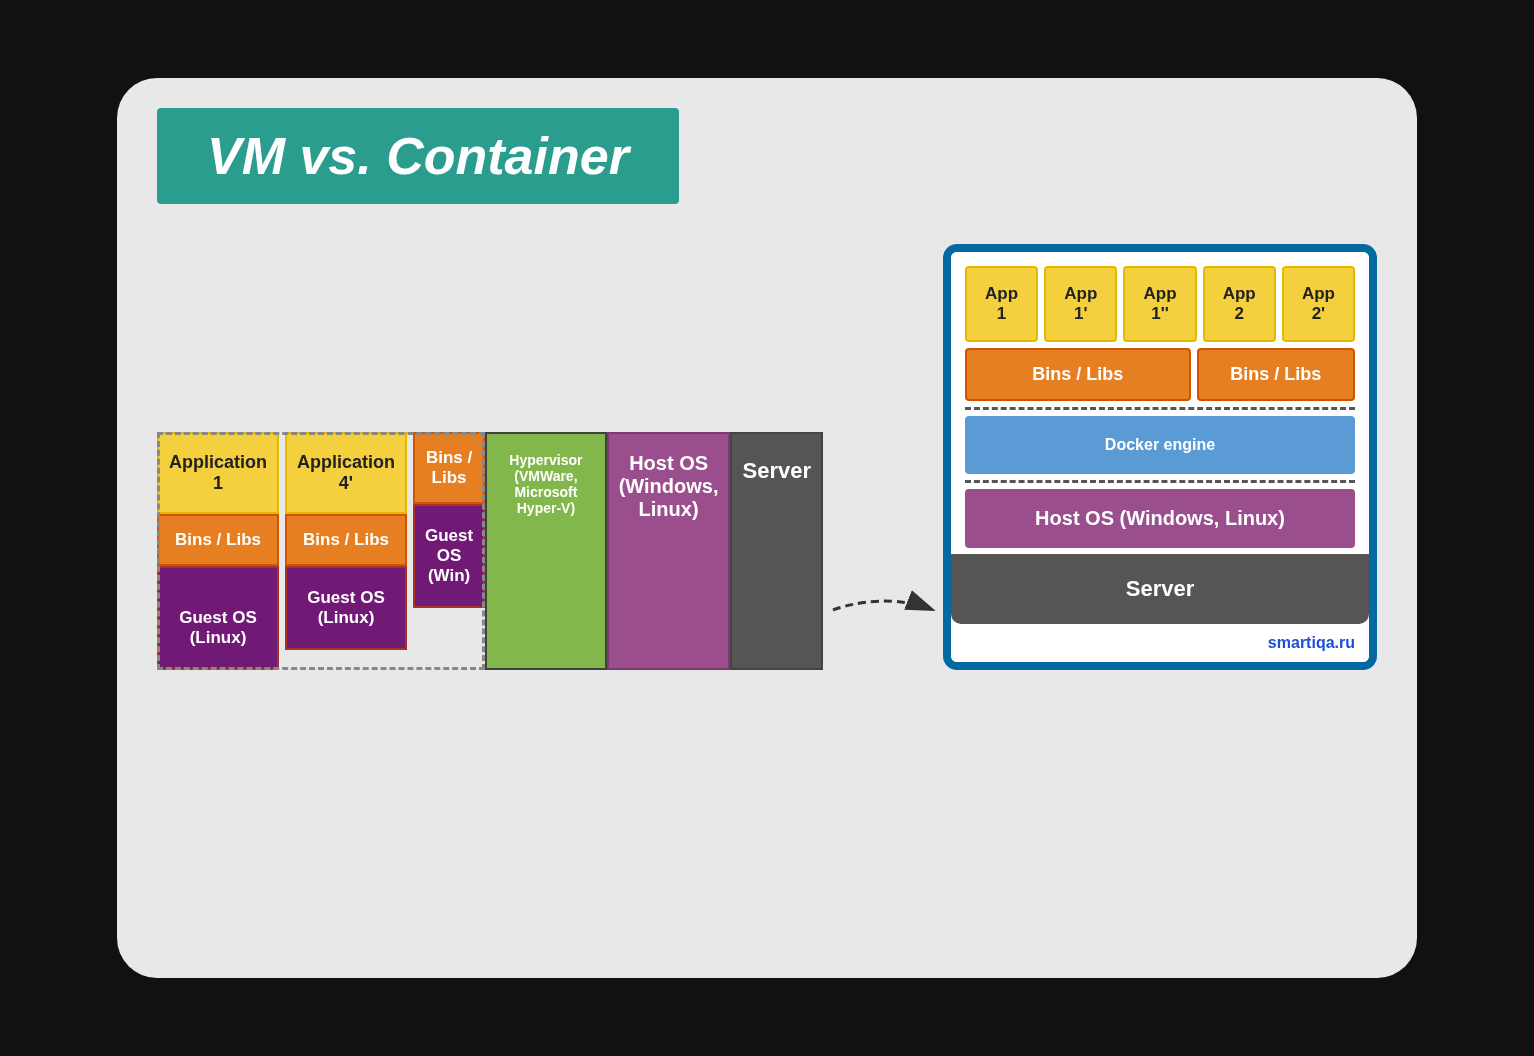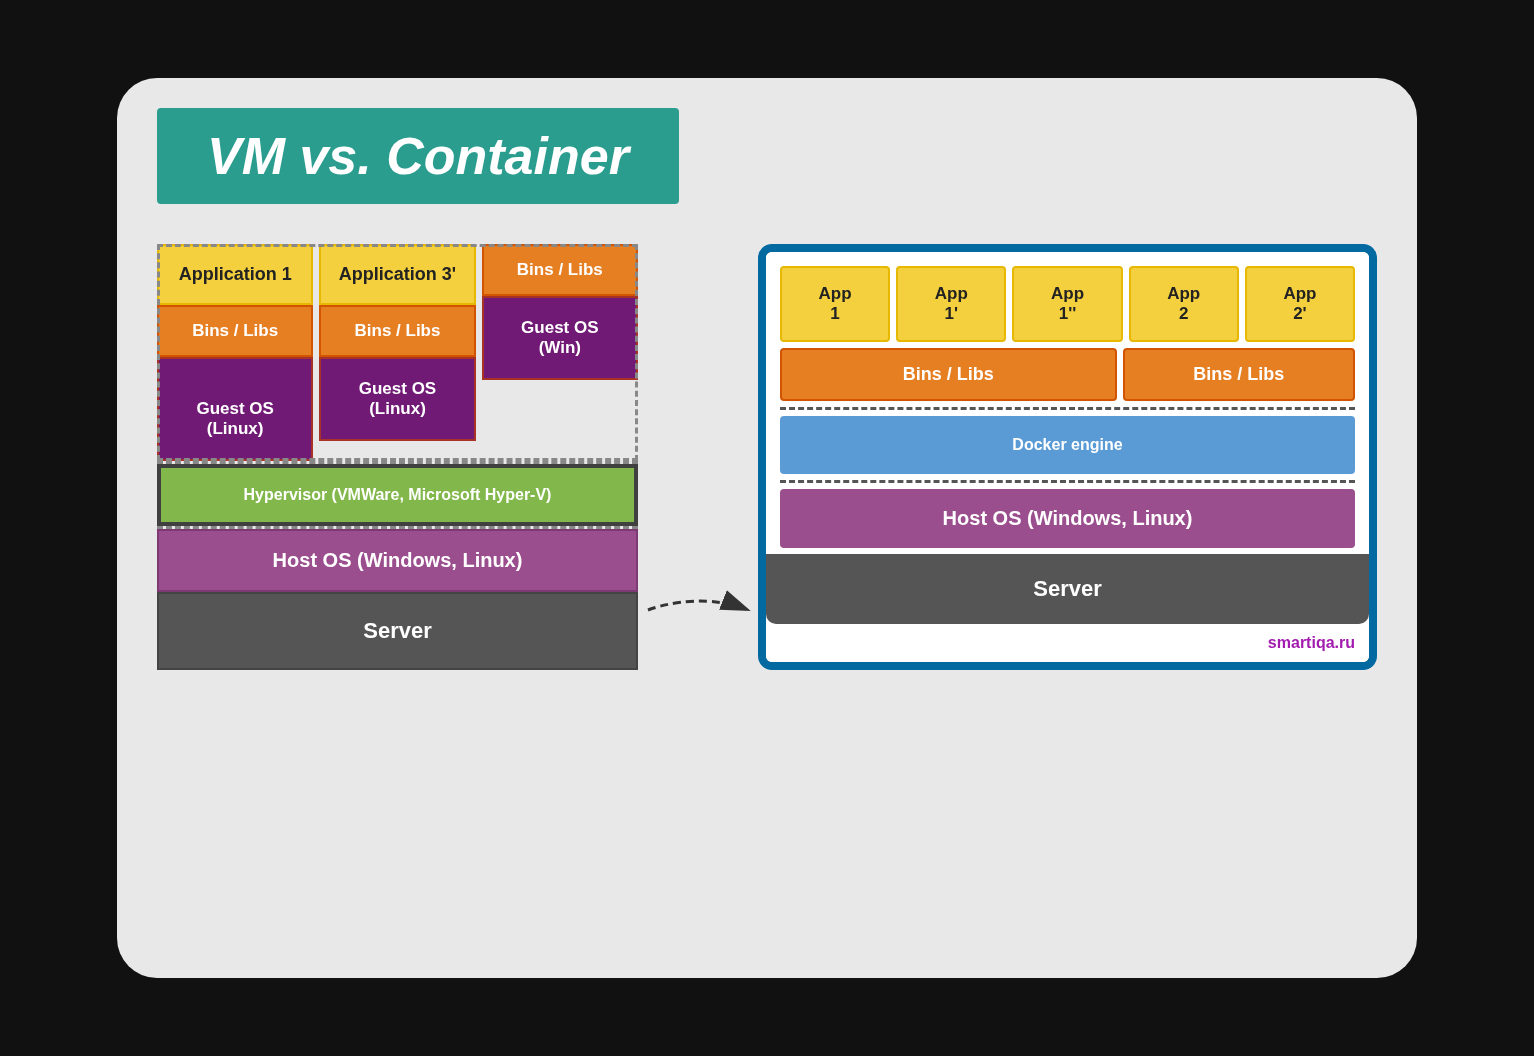--- a/index.html
+++ b/index.html
@@ -62,23 +62,23 @@
       font-size: 17px;
       color: white;
       border: 2px solid #a93226;
     }
 
     .hypervisor-box {
       background: #82b74b;
       padding: 18px 10px;
       text-align: center;
       font-weight: bold;
-      font-size: 16px;
-      color: white;
-      border: 4px solid #404040;
+      font-size: 14px;
+      color: white;
+      border: 2px solid #404040;
     }
 
     .host-os-box-vm {
       background: #9b4e8d;
       padding: 18px 10px;
       text-align: center;
       font-weight: bold;
       font-size: 20px;
       color: white;
       border: 2px solid #7d3a72;
@@ -136,37 +136,37 @@
       font-size: 22px;
       color: white;
       margin: 6px 0 0 0;
       border-radius: 0 0 10px 10px;
     }
 
     .watermark {
       text-align: right;
       padding: 10px 14px;
       font-size: 16px;
-      color: #a21caf;
+      color: #1d4ed8;
       font-weight: bold;
       background: white;
     }
 
     .full-diagram {
       display: flex;
       gap: 0;
       align-items: flex-end;
       width: 100%;
     }
 
     .vm-col {
-      width: 481px;
+      width: 666px;
       flex-shrink: 0;
       display: flex;
-      flex-direction: column;
+      flex-direction: row;
       position: relative;
     }
 
     .single-app-col {
       flex: 1;
       display: flex;
       flex-direction: column;
     }
   </style>
 </head>
@@ -192,21 +192,21 @@
           <div class="bins-box">
             <span>Bins / Libs</span>
           </div>
           <div class="guest-os-box" style="white-space:pre-line;">
             <span>Guest OS<br>(Linux)</span>
           </div>
         </div>
 
         <div class="single-app-col">
           <div class="app-box">
-            <span>Application 3'</span>
+            <span>Application 4'</span>
           </div>
           <div class="bins-box">
             <span>Bins / Libs</span>
           </div>
           <div class="guest-os-box">
             <span>Guest OS<br>(Linux)</span>
           </div>
         </div>
 
         <div class="single-app-col">

